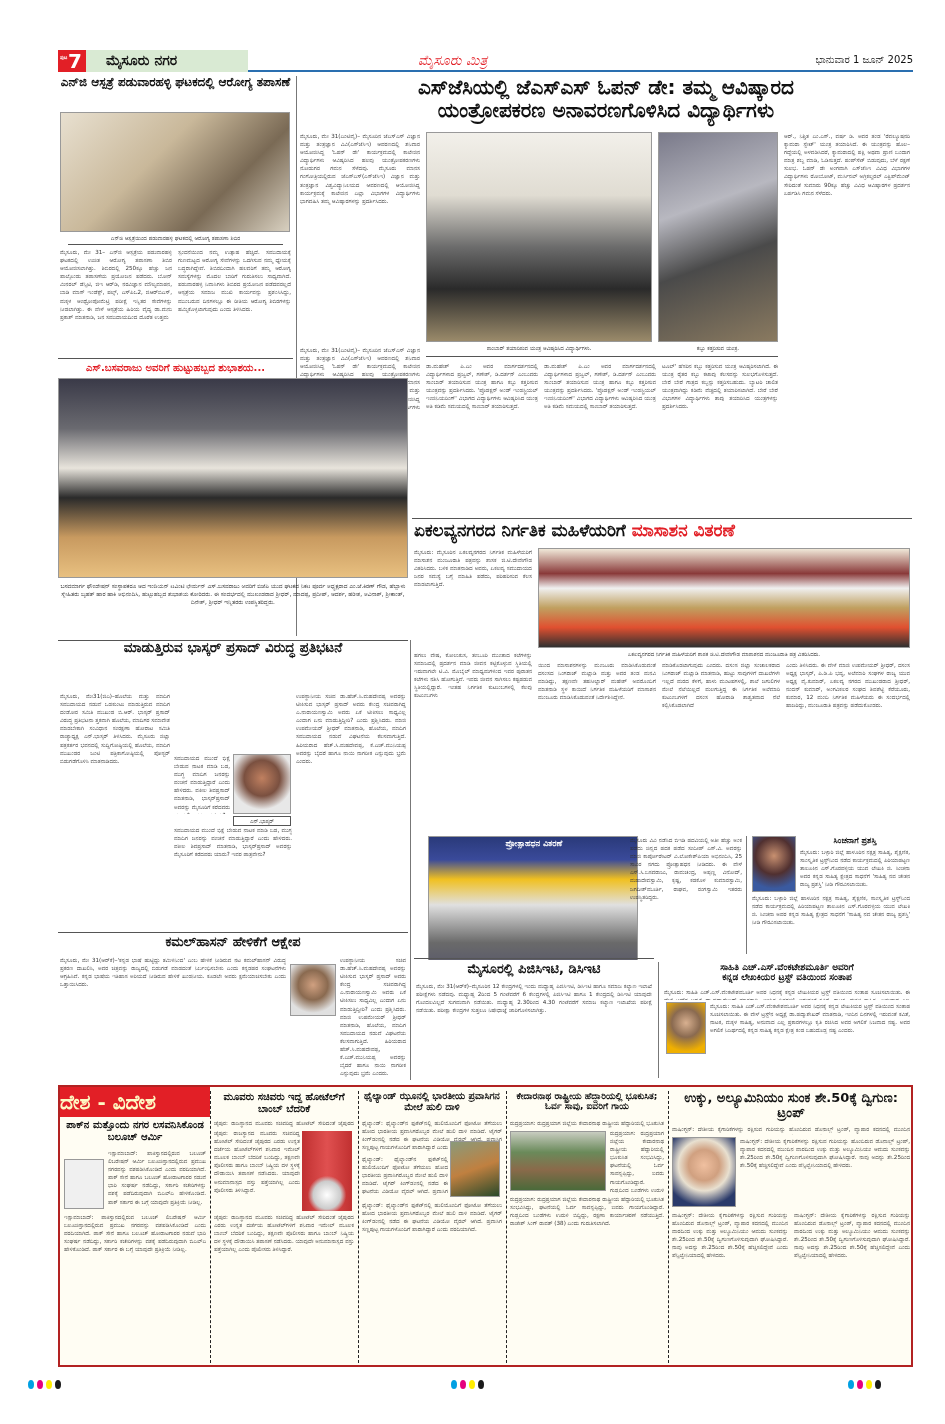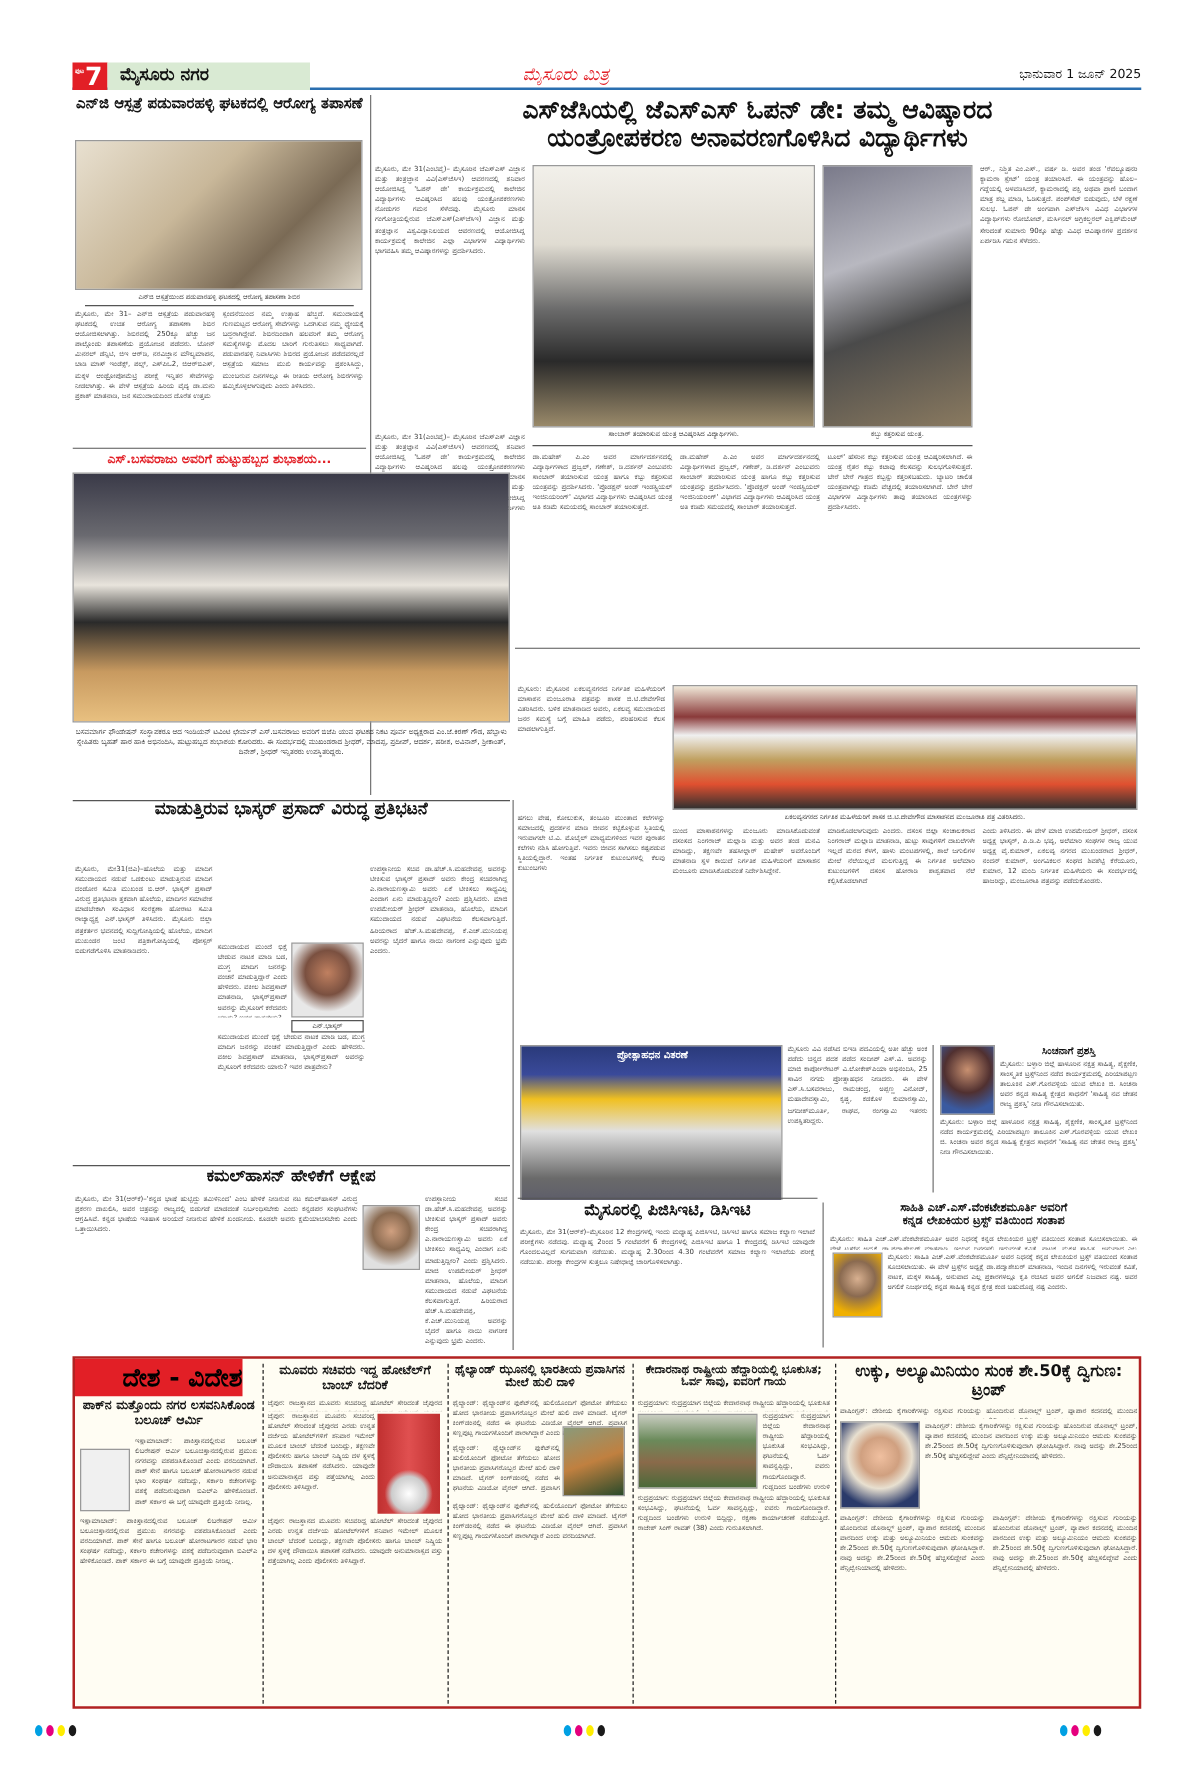--- a/index.html
+++ b/index.html
@@ -2,34 +2,34 @@
 <html><head>
 <meta charset="utf-8">
 <style>
 *{box-sizing:border-box;margin:0;padding:0}
 body{width:945px;height:1424px;background:#fff;font-family:"DejaVu Sans",sans-serif;color:#222;position:relative;overflow:hidden}
 .page{position:absolute;left:28px;top:0;width:890px;height:1424px}
 .masthead{position:absolute;left:30px;top:50px;width:855px;height:22px;border-bottom:2px solid #2a6fb0}
 .pg-badge{position:absolute;left:0;top:0;width:28px;height:22px;background:#e21f26;color:#fff;font-weight:bold}
 .pg-badge .small{position:absolute;left:2px;top:4px;font-size:5px}
 .pg-badge .num{position:absolute;left:10px;top:-1px;font-size:20px}
-.section-name{position:absolute;left:28px;top:0;width:162px;height:22px;background:#d9ead3;font-size:14px;font-weight:bold;padding:2px 10px;color:#111}
+.section-name{position:absolute;left:28px;top:0;width:162px;height:22px;background:#d9ead3;font-size:14px;font-weight:bold;padding:2px 20px;color:#111}
 .paper-name{position:absolute;left:360px;top:2px;font-size:14px;font-weight:normal;color:#e21f26;font-style:italic}
 .date{position:absolute;right:0;top:4px;font-size:10px;color:#111}
 .story{position:absolute;overflow:hidden}
 .hd{font-weight:bold;text-align:center;color:#111;line-height:1.15}
 .hd.red{color:#e21f26}
 .body{font-size:5.6px;line-height:8.1px;color:#333;text-align:justify}
 .col{position:absolute;overflow:hidden}
 .photo{position:absolute;border:1px solid #999;overflow:hidden}
 .cap{position:absolute;font-size:5.5px;text-align:center;color:#222;line-height:8px}
 .rule-h{position:absolute;height:1px;background:#555}
 .rule-v{position:absolute;width:1px;background:#777}
 .desha{position:absolute;left:30px;top:1085px;width:855px;height:282px;border:2px solid #b22222;background:#fffdf3}
-.desha-tag{position:absolute;left:0;top:0;width:134px;height:30px;background:#e21f26;color:#000000;font-size:20px;font-weight:bold;text-align:right;line-height:30px}
+.desha-tag{position:absolute;left:0;top:0;width:150px;height:30px;background:#e21f26;color:#fef9c3;font-size:20px;font-weight:bold;text-align:left;line-height:30px}
 .reg{position:absolute;top:1380px;display:flex;gap:3px}
 .reg span{width:6px;height:9px;border-radius:50%}
 .red-inline{color:#e21f26}
 .sub-red{color:#e21f26;font-weight:bold;text-align:center;font-size:10px;line-height:13px}
 </style>
 </head>
 <body>
 
 <div class="page">
 
@@ -72,20 +72,24 @@
 
   <div class="story" style="left:30px;top:358px;width:235px;height:282px">
     <div class="rule-h" style="left:0;top:0;width:235px"></div>
     <div class="hd red" style="font-size:10px;margin-top:4px">ಎಸ್.ಬಸವರಾಜು ಅವರಿಗೆ ಹುಟ್ಟುಹಬ್ಬದ ಶುಭಾಶಯ...</div>
   </div>
   <div class="photo" style="left:30px;top:378px;width:350px;height:200px;background:linear-gradient(180deg,#3a3a48 0%,#6a6a70 25%,#e8e4dc 45%,#2a2a2a 60%,#c89a60 80%,#e8c080 100%)"></div>
   <div class="cap" style="left:30px;top:582px;width:350px;font-size:5.8px">ಬಸವಮಾರ್ಗ ಫೌಂಡೇಷನ್ ಸಂಸ್ಥಾಪಕರೂ ಆದ ಇಂಡಿಯನ್ ಟವಿಂಟಿ ಛೇರ್ಮನ್ ಎಸ್.ಬಸವರಾಜು ಅವರಿಗೆ ಬಿಜೆಪಿ ಯುವ ಘಟಕದ ನಿಕಟ ಪೂರ್ವ ಅಧ್ಯಕ್ಷರಾದ ಎಂ.ಜೆ.ಕಿರಣ್ ಗೌಡ, ಹೆಬ್ಬಾಳು ಸ್ನೇಹಿತರು ಬೃಹತ್ ಹಾರ ಹಾಕಿ ಅಭಿನಂದಿಸಿ, ಹುಟ್ಟುಹಬ್ಬದ ಶುಭಾಶಯ ಕೋರಿದರು. ಈ ಸಂದರ್ಭದಲ್ಲಿ ಮುಖಂಡರಾದ ಶ್ರೀಧರ್, ಮಾದಪ್ಪ, ಪ್ರದೀಪ್, ಆದರ್ಶ, ಹರೀಶ, ಅವಿನಾಶ್, ಶ್ರೀಕಾಂತ್, ದಿನೇಶ್, ಶ್ರೀಧರ್ ಇನ್ನಿತರರು ಉಪಸ್ಥಿತರಿದ್ದರು.</div>
 
   <div class="story" style="left:384px;top:518px;width:500px;height:300px">
     <div class="rule-h" style="left:0;top:0;width:500px"></div>
+    <div class="hd" style="font-size:17px;text-align:left;margin-top:3px;padding-left:2px">
+      <span>ಏಕಲವ್ಯನಗರದ ನಿರ್ಗತಿಕ ಮಹಿಳೆಯರಿಗೆ</span>
+      <span class="red-inline">ಮಾಸಾಶನ ವಿತರಣೆ</span>
+    </div>
     <div class="col body" style="left:2px;top:30px;width:118px;height:100px">ಮೈಸೂರು: ಮೈಸೂರಿನ ಏಕಲವ್ಯನಗರದ ನಿರ್ಗತಿಕ ಮಹಿಳೆಯರಿಗೆ ಮಾಸಾಶನ ಮಂಜೂರಾತಿ ಪತ್ರವನ್ನು ಶಾಸಕ ಜಿ.ಟಿ.ದೇವೇಗೌಡ ವಿತರಿಸಿದರು. ಬಳಿಕ ಮಾತನಾಡಿದ ಅವರು, ಏಕಲವ್ಯ ಸಮುದಾಯದ ಜನರ ಸಮಸ್ಯೆ ಬಗ್ಗೆ ಮಾಹಿತಿ ಪಡೆದು, ಪರಿಹರಿಸುವ ಕೆಲಸ ಮಾಡಲಾಗುತ್ತಿದೆ.</div>
     <div class="photo" style="left:126px;top:30px;width:372px;height:100px;background:linear-gradient(180deg,#f0e8d8 0%,#8a3a3a 25%,#f0f0f0 40%,#c0a060 60%,#e05030 80%,#303030 100%)"></div>
     <div class="cap" style="left:126px;top:132px;width:372px">ಏಕಲವ್ಯನಗರದ ನಿರ್ಗತಿಕ ಮಹಿಳೆಯರಿಗೆ ಶಾಸಕ ಜಿ.ಟಿ.ದೇವೇಗೌಡ ಮಾಸಾಶನದ ಮಂಜೂರಾತಿ ಪತ್ರ ವಿತರಿಸಿದರು.</div>
     <div class="col body" style="left:2px;top:133px;width:118px;height:163px">ಹಗಲು ವೇಷ, ಕೋಲುಕುಸ, ತಂಬೂರಿ ಮುಂತಾದ ಕಲೆಗಳನ್ನು ಸಮಾಜದಲ್ಲಿ ಪ್ರದರ್ಶನ ಮಾಡಿ ಜೀವನ ಕಟ್ಟಿಕೊಳ್ಳುವ ಸ್ಥಿತಿಯಲ್ಲಿ ಇರುವಾಗಲೇ ಟಿ.ವಿ. ಮೊಬೈಲ್ ಮಾಧ್ಯಮಗಳಿಂದ ಇವರ ಪುರಾತನ ಕಲೆಗಳು ನಶಿಸಿ ಹೋಗುತ್ತಿವೆ. ಇವರು ಜೀವನ ಸಾಗಿಸಲು ಕಷ್ಟಪಡುವ ಸ್ಥಿತಿಯಲ್ಲಿದ್ದಾರೆ. ಇಂತಹ ನಿರ್ಗತಿಕ ಕುಟುಂಬಗಳಲ್ಲಿ ಕೆಲವು ಕುಟುಂಬಗಳು</div>
     <div class="col body" style="left:126px;top:143px;width:118px;height:153px">ಯಿಂದ ಮಾಸಾಶನಗಳನ್ನು ಮಂಜೂರು ಮಾಡಿಸಿಕೊಡುವಂತೆ ದಸಂಸದ ನಿಂಗರಾಜ್ ಮಲ್ಲಾಡಿ ಮತ್ತು ಅವರ ತಂಡ ಮನವಿ ಮಾಡಿದ್ದು, ತಕ್ಷಣವೇ ತಹಸೀಲ್ದಾರ್ ಮಹೇಶ್ ಅವರೊಂದಿಗೆ ಮಾತನಾಡಿ ಸ್ಥಳ ಕಾಯಿದೆ ನಿರ್ಗತಿಕ ಮಹಿಳೆಯರಿಗೆ ಮಾಸಾಶನ ಮಂಜೂರು ಮಾಡಿಸಿಕೊಡುವಂತೆ ನಿರ್ದೇಶಿಸಿದ್ದೇನೆ.</div>
     <div class="col body" style="left:250px;top:143px;width:118px;height:153px">ಮಾಡಿಕೊಡಲಾಗುವುದು ಎಂದರು. ದಸಂಸ ಜಿಲ್ಲಾ ಸಂಚಾಲಕರಾದ ನಿಂಗರಾಜ್ ಮಲ್ಲಾಡಿ ಮಾತನಾಡಿ, ಹುಟ್ಟು ಸಾವುಗಳಿಗೆ ದಾಖಲೆಗಳೇ ಇಲ್ಲದೆ ಮರದ ಕೆಳಗೆ, ಹಾಳು ಮಂಟಪಗಳಲ್ಲಿ, ಶಾಲೆ ಜಗುಲಿಗಳ ಮೇಲೆ ನೆಲೆಯಿಲ್ಲದೆ ಮಲಗುತ್ತಿದ್ದ ಈ ನಿರ್ಗತಿಕ ಅಲೆಮಾರಿ ಕುಟುಂಬಗಳಿಗೆ ದಸಂಸ ಹೋರಾಡಿ ಶಾಶ್ವತವಾದ ನೆಲೆ ಕಲ್ಪಿಸಿಕೊಡಲಾಗಿದೆ</div>
     <div class="col body" style="left:374px;top:143px;width:124px;height:153px">ಎಂದು ತಿಳಿಸಿದರು. ಈ ವೇಳೆ ಮಾಜಿ ಉಪಮೇಯರ್ ಶ್ರೀಧರ್, ದಸಂಸ ಅಧ್ಯಕ್ಷ ಭಾಸ್ಕರ್, ಪಿ.ಡಿ.ಪಿ ಭವ್ಯ, ಅಲೆಮಾರಿ ಸಂಘಗಳ ರಾಜ್ಯ ಯುವ ಅಧ್ಯಕ್ಷ ವೈ.ಕುಮಾರ್, ಏಕಲವ್ಯ ನಗರದ ಮುಖಂಡರಾದ ಶ್ರೀಧರ್, ನಂದನ್ ಕುಮಾರ್, ಅಂಗವಿಕಲರ ಸಂಘದ ಶಿವಶೆಟ್ಟಿ ಕೆರೆಯೂರು, ಕುಮಾರ, 12 ಮಂದಿ ನಿರ್ಗತಿಕ ಮಹಿಳೆಯರು ಈ ಸಂದರ್ಭದಲ್ಲಿ ಹಾಜರಿದ್ದು, ಮಂಜೂರಾತಿ ಪತ್ರವನ್ನು ಪಡೆದುಕೊಂಡರು.</div>
   </div>
 
   <div class="story" style="left:30px;top:640px;width:350px;height:290px">
@@ -103,21 +107,21 @@
 
   <div class="story" style="left:30px;top:932px;width:350px;height:150px">
     <div class="rule-h" style="left:0;top:0;width:350px"></div>
     <div class="hd" style="font-size:13px;margin-top:3px">ಕಮಲ್‌ಹಾಸನ್ ಹೇಳಿಕೆಗೆ ಆಕ್ಷೇಪ</div>
     <div class="col body" style="left:2px;top:24px;width:226px;height:122px">ಮೈಸೂರು, ಮೇ 31(ಆರ್‌ಕೆ)–'ಕನ್ನಡ ಭಾಷೆ ಹುಟ್ಟಿದ್ದು ತಮಿಳಿನಿಂದ' ಎಂಬ ಹೇಳಿಕೆ ನೀಡಿರುವ ನಟ ಕಮಲ್‌ಹಾಸನ್ ವಿರುದ್ಧ ಪ್ರಕರಣ ದಾಖಲಿಸಿ, ಅವರ ಚಿತ್ರವನ್ನು ರಾಜ್ಯದಲ್ಲಿ ಬಿಡುಗಡೆ ಮಾಡದಂತೆ ನಿರ್ಬಂಧಿಸಬೇಕು ಎಂದು ಕನ್ನಡಪರ ಸಂಘಟನೆಗಳು ಆಗ್ರಹಿಸಿವೆ. ಕನ್ನಡ ಭಾಷೆಯ ಇತಿಹಾಸ ಅರಿಯದೆ ನೀಡಿರುವ ಹೇಳಿಕೆ ಖಂಡನೀಯ. ಕೂಡಲೇ ಅವರು ಕ್ಷಮೆಯಾಚಿಸಬೇಕು ಎಂದು ಒತ್ತಾಯಿಸಿದರು.</div>
     <div class="photo" style="left:232px;top:32px;width:46px;height:52px;background:radial-gradient(circle at 50% 40%,#d0a080 0%,#8a6a50 40%,#e0e0e0 75%)"></div>
     <div class="col body" style="left:282px;top:24px;width:66px;height:122px">ಉಪಸ್ಥಾನೀಯ ಸಚಿವ ಡಾ.ಹೆಚ್.ಸಿ.ಮಹದೇವಪ್ಪ ಅವರನ್ನು ಟೀಕಿಸುವ ಭಾಸ್ಕರ್ ಪ್ರಸಾದ್ ಅವರು ಕೇಂದ್ರ ಸಚಿವರಾಗಿದ್ದ ಎ.ನಾರಾಯಣಸ್ವಾಮಿ ಅವರು ಏಕೆ ಟೀಕಿಸಲು ಸಾಧ್ಯವಿಲ್ಲ ಎಂದಾಗ ಏನು ಮಾಡುತ್ತಿದ್ದೀರಿ? ಎಂದು ಪ್ರಶ್ನಿಸಿದರು. ಮಾಜಿ ಉಪಮೇಯರ್ ಶ್ರೀಧರ್ ಮಾತನಾಡಿ, ಹೊಲೆಯ, ಮಾದಿಗ ಸಮುದಾಯದ ನಡುವೆ ವಿಘಟನೆಯ ಕೆಲಸವಾಗುತ್ತಿದೆ. ಹಿರಿಯರಾದ ಹೆಚ್.ಸಿ.ಮಹದೇವಪ್ಪ, ಕೆ.ಎಚ್.ಮುನಿಯಪ್ಪ ಅವರನ್ನು ಬೈದರೆ ಹಾಗೂ ನಾಯಿ ನಾಗರೀಕ ಎನ್ನುವುದು ಭ್ರಮೆ ಎಂದರು.</div>
   </div>
 
   <div class="story" style="left:386px;top:832px;width:330px;height:128px">
-    <div class="photo" style="left:2px;top:4px;width:210px;height:153px;background:linear-gradient(180deg,#2a3a7a 0%,#3a4a9a 15%,#f0c020 28%,#e0e0e0 45%,#6a6a6a 70%,#4a4a6a 100%)">
+    <div class="photo" style="left:14px;top:4px;width:210px;height:153px;background:linear-gradient(180deg,#2a3a7a 0%,#3a4a9a 15%,#f0c020 28%,#e0e0e0 45%,#6a6a6a 70%,#4a4a6a 100%)">
       <div style="position:absolute;left:40px;top:2px;width:130px;color:#fff;font-size:8px;font-weight:bold;text-align:center">ಪ್ರೋತ್ಸಾಹಧನ ವಿತರಣೆ</div>
     </div>
     <div class="col body" style="left:216px;top:4px;width:112px;height:118px">ಮೈಸೂರು ವಿವಿ ನಡೆಸಿದ ಬಿಇಡಿ ಪದವಿಯಲ್ಲಿ ಅತೀ ಹೆಚ್ಚು ಅಂಕ ಪಡೆದು ಚಿನ್ನದ ಪದಕ ಪಡೆದ ಸಂದೀಪ್ ಎಸ್.ವಿ. ಅವರನ್ನು ಮಾಜಿ ಕಾರ್ಪೋರೇಟರ್ ವಿ.ಲೋಕೇಶ್‌ಪಿಯಾ ಅಭಿನಂದಿಸಿ, 25 ಸಾವಿರ ನಗದು ಪ್ರೋತ್ಸಾಹಧನ ನೀಡಿದರು. ಈ ವೇಳೆ ಎಸ್.ಸಿ.ಬಸವರಾಜು, ರಾಮಚಂದ್ರ, ಅಪ್ಪಣ್ಣ ವಿನೋದ್, ಮಹಾದೇವಸ್ವಾಮಿ, ಕೃಷ್ಣ, ಕಡಕೊಳ ಕುಮಾರಸ್ವಾಮಿ, ಜಗದೀಶ್‌ಮೂರ್ತಿ, ರಾಘವ, ರಂಗಸ್ವಾಮಿ ಇತರರು ಉಪಸ್ಥಿತರಿದ್ದರು.</div>
   </div>
   <div class="rule-v" style="left:718px;top:836px;height:118px"></div>
   <div class="story" style="left:722px;top:832px;width:162px;height:128px">
     <div class="photo" style="left:2px;top:4px;width:44px;height:56px;background:radial-gradient(circle at 50% 35%,#c89070 0%,#503030 45%,#3a5aa0 80%)"></div>
     <div class="hd" style="position:absolute;left:50px;top:4px;width:110px;font-size:8px">ಸಿಂಚನಾಗೆ ಪ್ರಶಸ್ತಿ</div>
     <div class="col body" style="left:50px;top:16px;width:110px;height:44px">ಮೈಸೂರು: ಬಳ್ಳಾರಿ ಜಿಲ್ಲೆ ಹಾಳೂರಿನ ನಕ್ಷತ್ರ ಸಾಹಿತ್ಯ, ಶೈಕ್ಷಣಿಕ, ಸಾಂಸ್ಕೃತಿಕ ಟ್ರಸ್ಟ್‌ನಿಂದ ನಡೆದ ಕಾರ್ಯಕ್ರಮದಲ್ಲಿ ಪಿರಿಯಾಪಟ್ಟಣ ತಾಲೂಕಿನ ಎಸ್.ಗೊರವಳ್ಳಿಯ ಯುವ ಲೇಖಕಿ ಜಿ. ಸಿಂಚನಾ ಅವರ ಕನ್ನಡ ಸಾಹಿತ್ಯ ಕ್ಷೇತ್ರದ ಸಾಧನೆಗೆ 'ಸಾಹಿತ್ಯ ನವ ಚೇತನ ರಾಜ್ಯ ಪ್ರಶಸ್ತಿ' ನೀಡಿ ಗೌರವಿಸಲಾಯಿತು.</div>
     <div class="col body" style="left:2px;top:62px;width:158px;height:60px">ಮೈಸೂರು: ಬಳ್ಳಾರಿ ಜಿಲ್ಲೆ ಹಾಳೂರಿನ ನಕ್ಷತ್ರ ಸಾಹಿತ್ಯ, ಶೈಕ್ಷಣಿಕ, ಸಾಂಸ್ಕೃತಿಕ ಟ್ರಸ್ಟ್‌ನಿಂದ ನಡೆದ ಕಾರ್ಯಕ್ರಮದಲ್ಲಿ ಪಿರಿಯಾಪಟ್ಟಣ ತಾಲೂಕಿನ ಎಸ್.ಗೊರವಳ್ಳಿಯ ಯುವ ಲೇಖಕಿ ಜಿ. ಸಿಂಚನಾ ಅವರ ಕನ್ನಡ ಸಾಹಿತ್ಯ ಕ್ಷೇತ್ರದ ಸಾಧನೆಗೆ 'ಸಾಹಿತ್ಯ ನವ ಚೇತನ ರಾಜ್ಯ ಪ್ರಶಸ್ತಿ' ನೀಡಿ ಗೌರವಿಸಲಾಯಿತು.</div>

